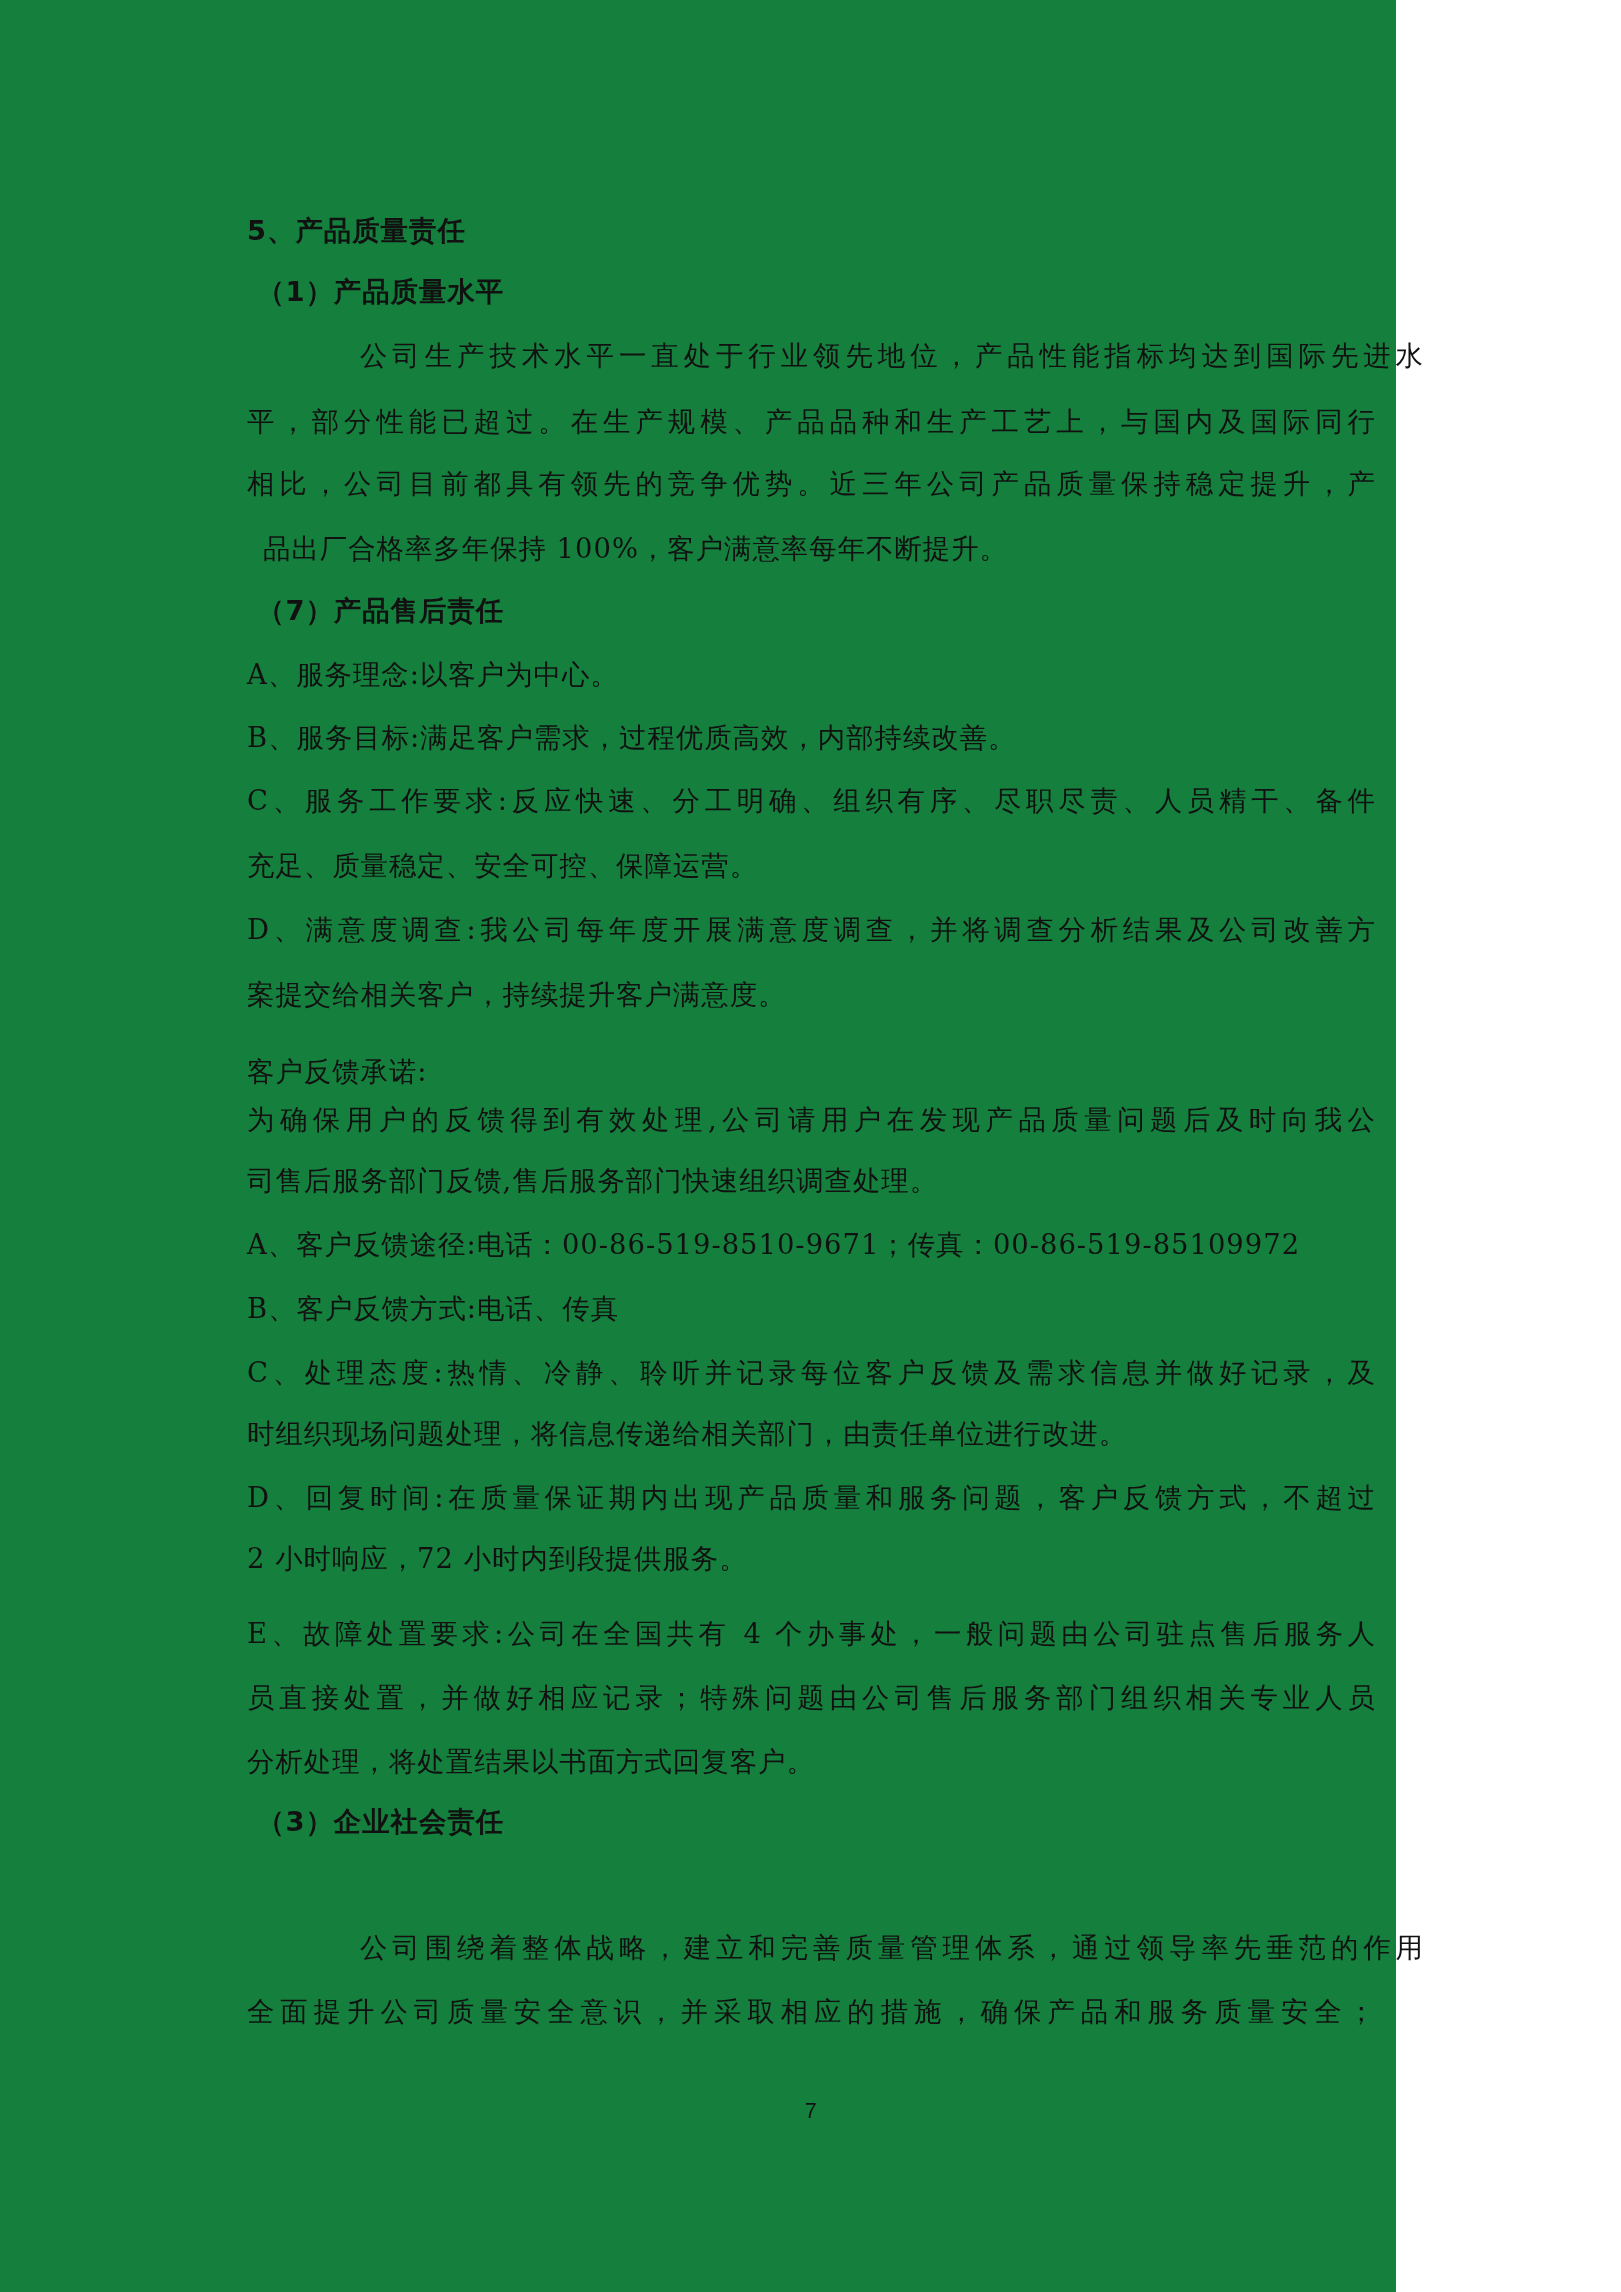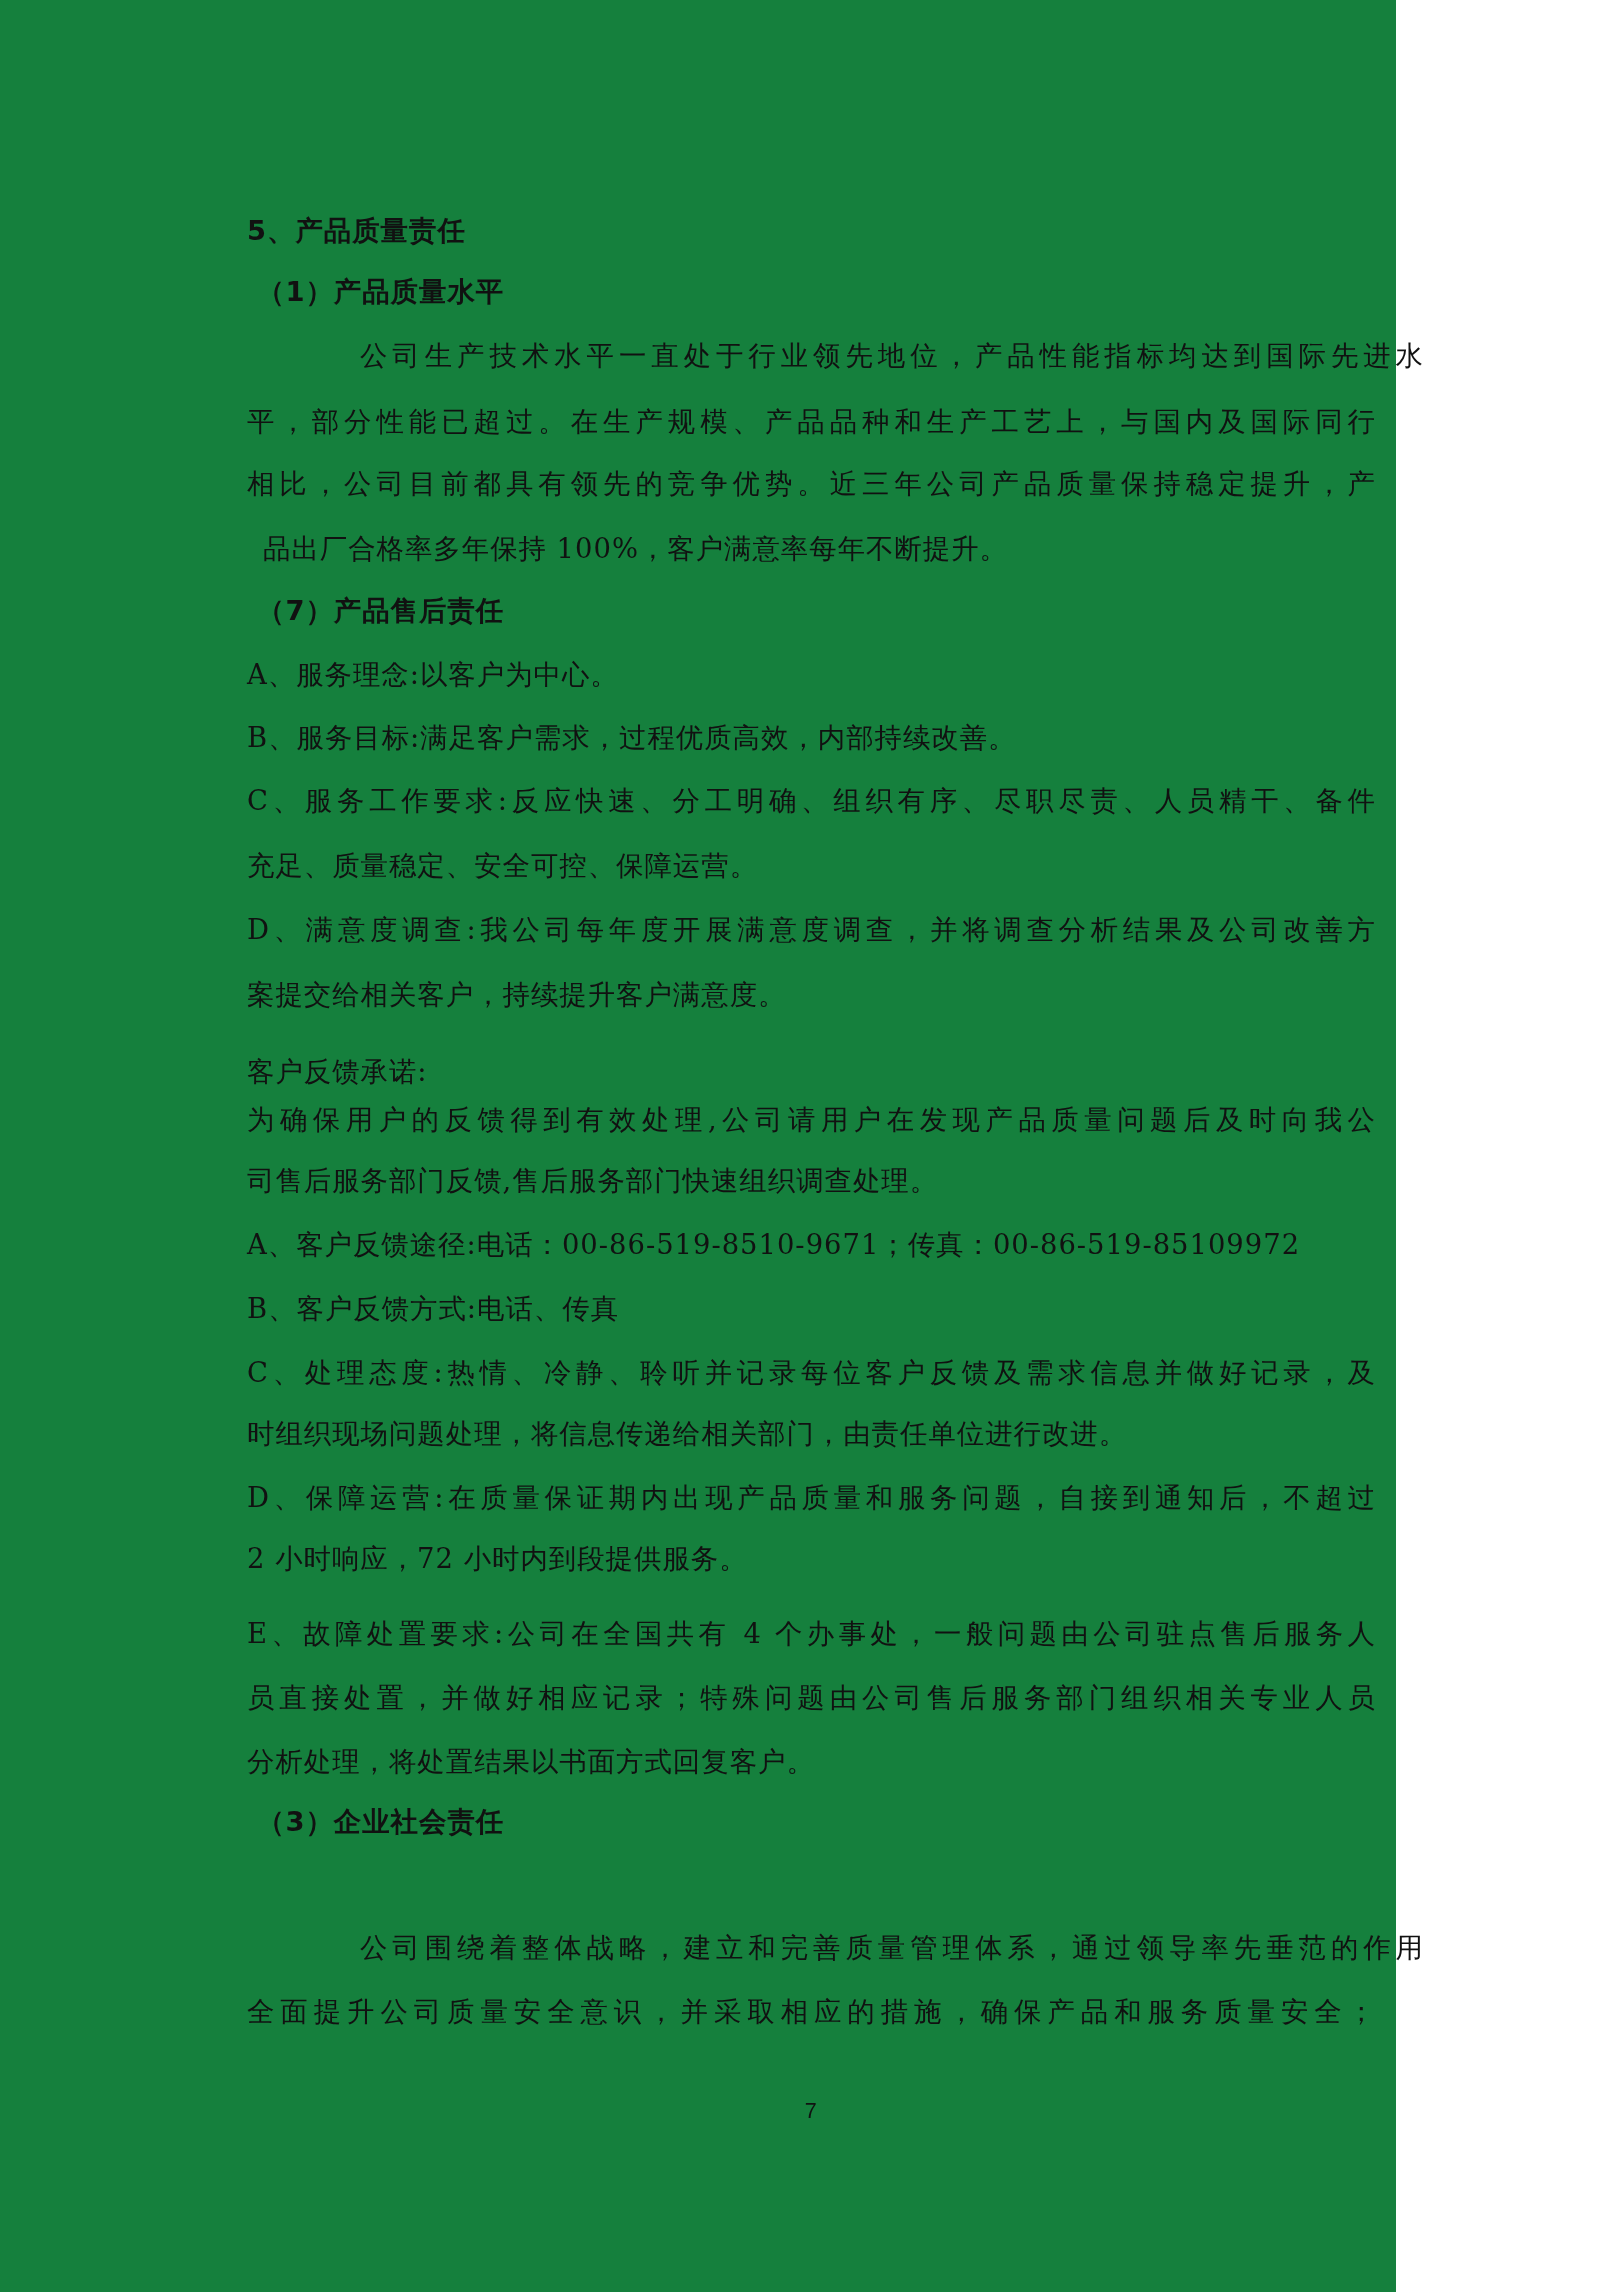--- a/index.html
+++ b/index.html
@@ -49,21 +49,21 @@
   <div class="line last" style="top:975px;">案提交给相关客户，持续提升客户满意度。</div>
 
   <div class="line last" style="top:1036px;margin-top:16px;">客户反馈承诺:</div>
   <div class="line" style="top:1100px;">为确保用户的反馈得到有效处理,公司请用户在发现产品质量问题后及时向我公</div>
   <div class="line last" style="top:1161px;">司售后服务部门反馈,售后服务部门快速组织调查处理。</div>
 
   <div class="line last" style="top:1225px;">A、客户反馈途径:电话：00-86-519-8510-9671；传真：00-86-519-85109972</div>
   <div class="line last" style="top:1289px;">B、客户反馈方式:电话、传真</div>
   <div class="line" style="top:1353px;">C、处理态度:热情、冷静、聆听并记录每位客户反馈及需求信息并做好记录，及</div>
   <div class="line last" style="top:1414px;">时组织现场问题处理，将信息传递给相关部门，由责任单位进行改进。</div>
-  <div class="line" style="top:1478px;">D、保障运营:在质量保证期内出现产品质量和服务问题，自接到通知后，不超过</div>
+  <div class="line" style="top:1478px;">D、回复时间:在质量保证期内出现产品质量和服务问题，客户反馈方式，不超过</div>
   <div class="line last" style="top:1539px;">2 小时响应，72 小时内到段提供服务。</div>
   <div class="line" style="top:1614px;">E、故障处置要求:公司在全国共有 4 个办事处，一般问题由公司驻点售后服务人</div>
   <div class="line" style="top:1678px;">员直接处置，并做好相应记录；特殊问题由公司售后服务部门组织相关专业人员</div>
   <div class="line last" style="top:1742px;">分析处理，将处置结果以书面方式回复客户。</div>
 
   <div class="line heading sub" style="top:1802px;">（3）企业社会责任</div>
 
   <div class="line indent" style="top:1928px;">公司围绕着整体战略，建立和完善质量管理体系，通过领导率先垂范的作用</div>
   <div class="line" style="top:1992px;">全面提升公司质量安全意识，并采取相应的措施，确保产品和服务质量安全；</div>
 

